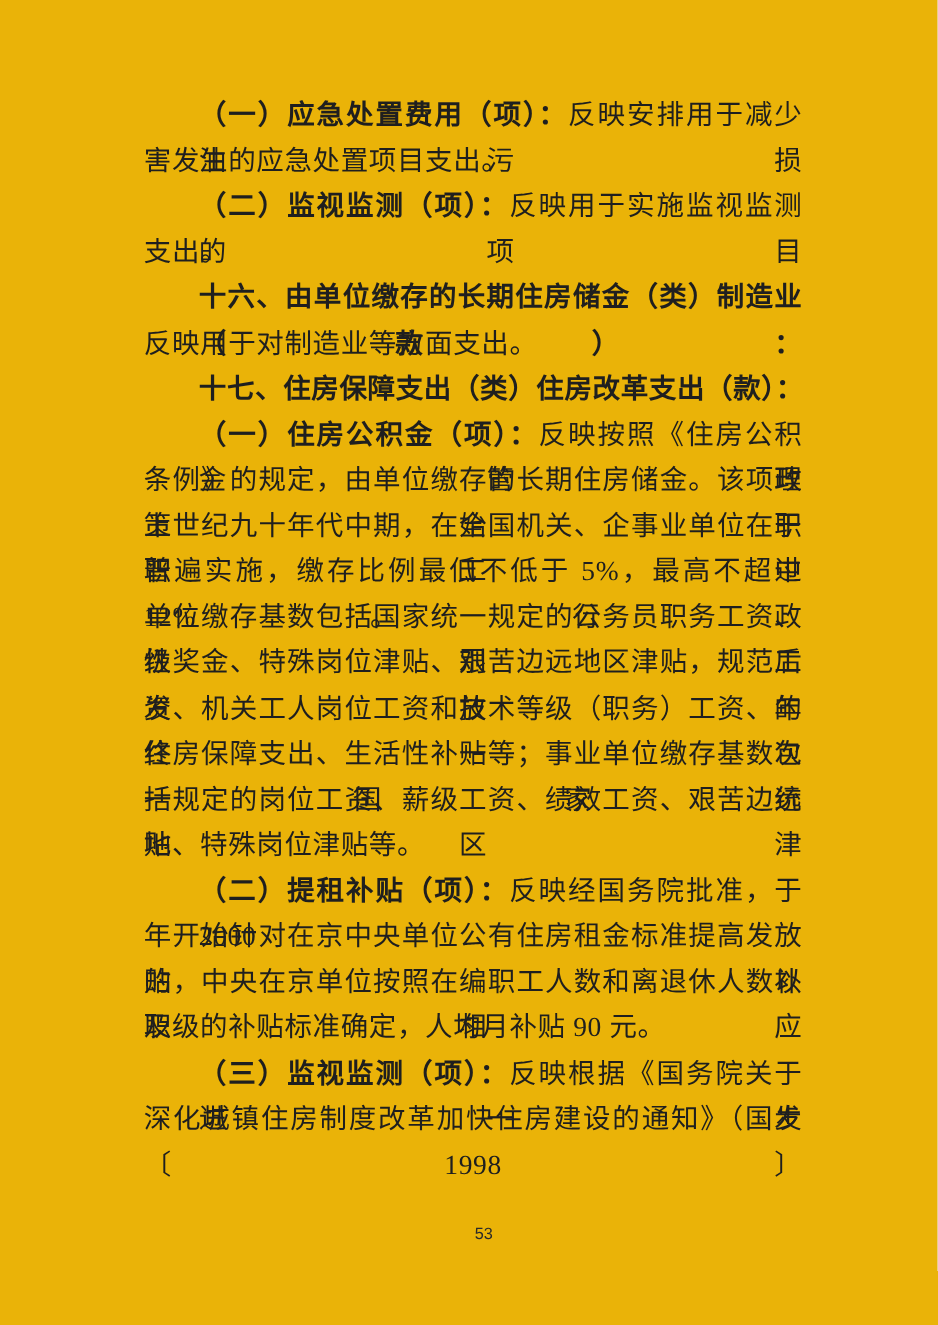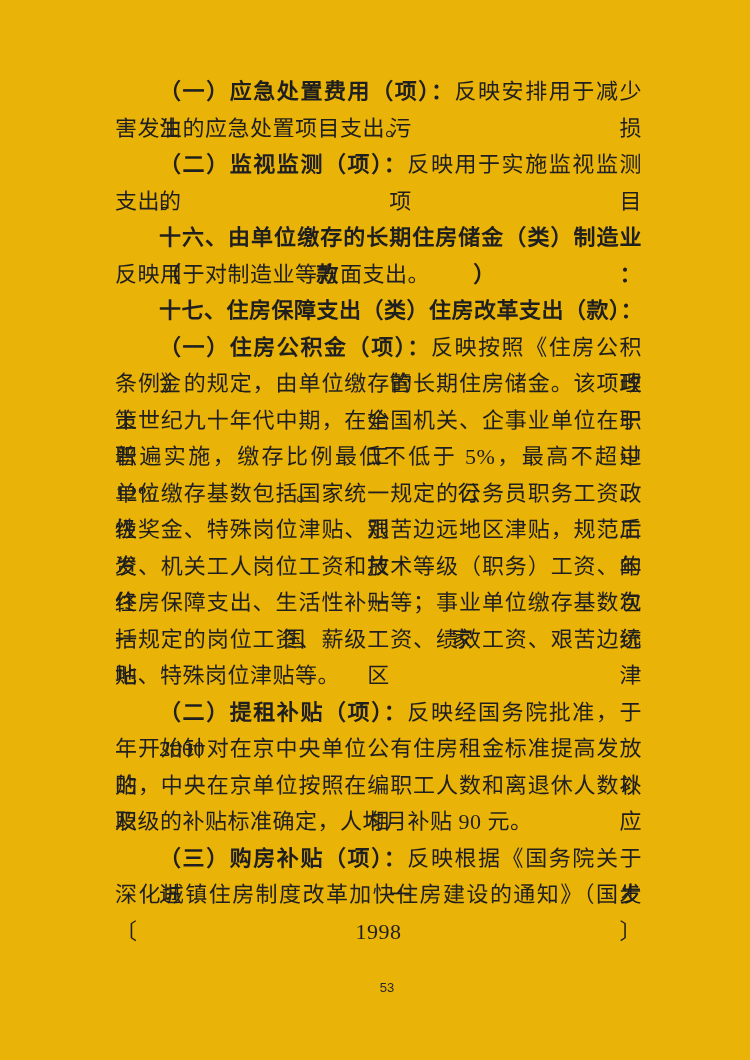--- a/index.html
+++ b/index.html
@@ -75,19 +75,19 @@
       <div class="line justify"><span>单位缴存基数包括国家统一规定的公务员职务工资、级别工</span></div>
       <div class="line justify"><span>性奖金、特殊岗位津贴、艰苦边远地区津贴，规范后发放的</span></div>
       <div class="line justify"><span>资、机关工人岗位工资和技术等级（职务）工资、年终一次</span></div>
       <div class="line justify"><span>住房保障支出、生活性补贴等；事业单位缴存基数包括国家统</span></div>
       <div class="line justify"><span>一规定的岗位工资、薪级工资、绩效工资、艰苦边远地区津</span></div>
       <div class="line"><span>贴、特殊岗位津贴等。</span></div>
       <div class="line indent justify"><span class="bold">（二）提租补贴（项）：</span><span>反映经国务院批准，于 2000</span></div>
       <div class="line justify"><span>年开始针对在京中央单位公有住房租金标准提高发放的补</span></div>
       <div class="line justify"><span>贴，中央在京单位按照在编职工人数和离退休人数以及相应</span></div>
       <div class="line"><span>职级的补贴标准确定，人均月补贴 90 元。</span></div>
-      <div class="line indent justify"><span class="bold">（三）购房补贴（项）：</span><span>反映根据《国务院关于进一步</span></div>
+      <div class="line indent justify"><span class="bold">（三）监视监测（项）：</span><span>反映根据《国务院关于进一步</span></div>
       <div class="line justify"><span>深化城镇住房制度改革加快住房建设的通知》（国发〔1998〕</span></div>
     </div>
   <div class="page-footer">
     <span class="page-number">53</span>
   </div>
 </div>
 
 </body></html>

